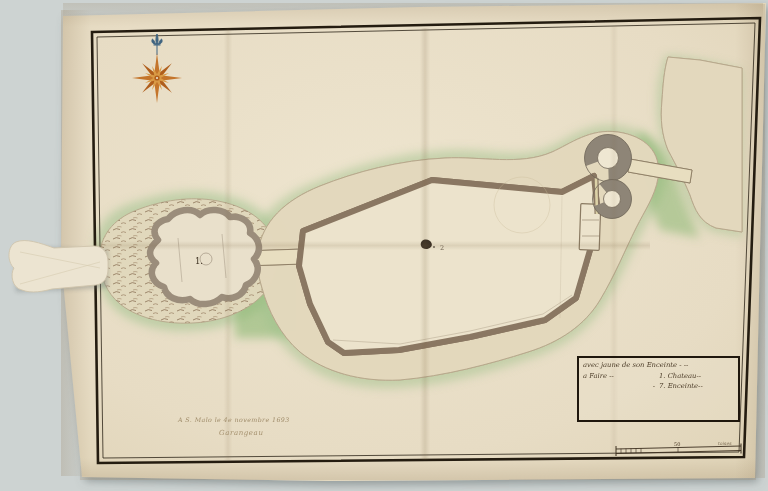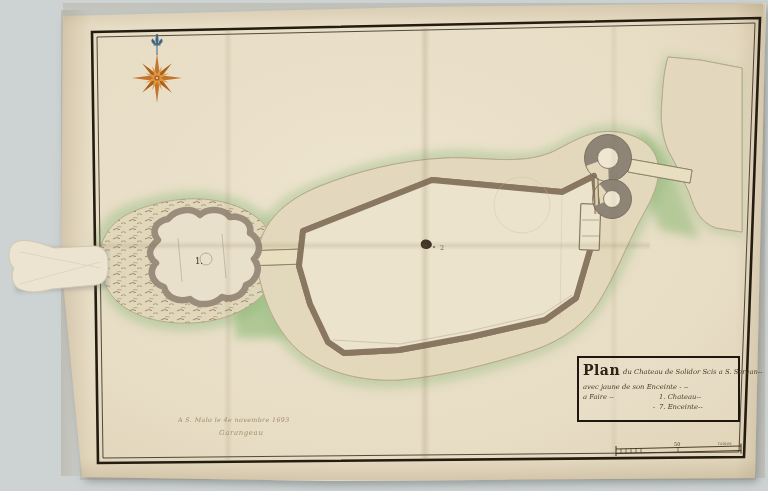--- a/index.html
+++ b/index.html
@@ -222,21 +222,20 @@
   <g filter="url(#blur2)" opacity=".35">
     <path d="M14,246 L108,250 L108,288 L16,292 Z" fill="#6a7272"></path>
   </g>
   <g>
     <path d="M16,242 C7,246 7,262 14,268 C10,274 12,288 22,290 C32,294 44,291 52,289 L96,285 C104,284 108,277 108,269 L108,262 C108,252 102,246 94,246 L54,248 C40,243 26,238 16,242 Z" fill="#ece4d1" stroke="#cfc4ab" stroke-width="0.9"></path>
     <path d="M20,252 L100,268 M20,284 L100,262" stroke="#d8ccb2" stroke-width=".8" opacity=".8" fill="none"></path>
   </g>
 </svg>
 
 <div id="cartouche" class="overlay nosel">
-  <div class="ln"><span class="titleword">Plan</span><span>du Chateau de Solidor Scis a S. Servan--</span></div>
   <div class="ln">avec jaune de son Enceinte - --</div>
   <div class="legrow">
     <span class="l">a Faire --</span>
     <span class="dash"></span>
     <span>1. Chateau--</span>
   </div>
   <div class="legrow">
     <span class="l"></span>
     <span class="dash">-</span>
     <span>7. Enceinte--</span>

